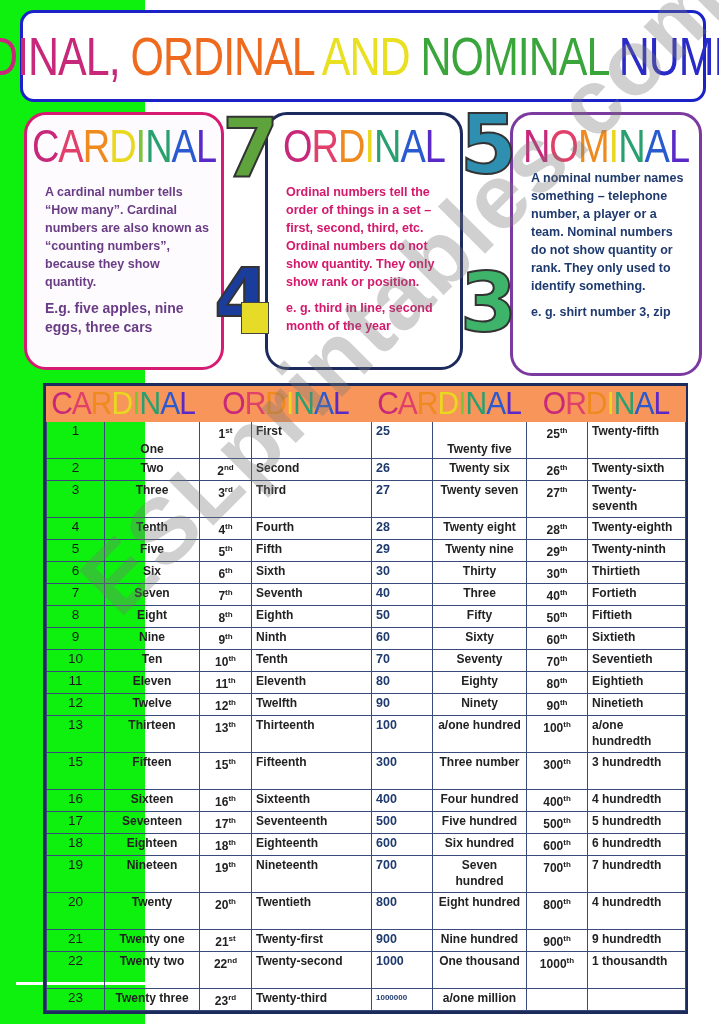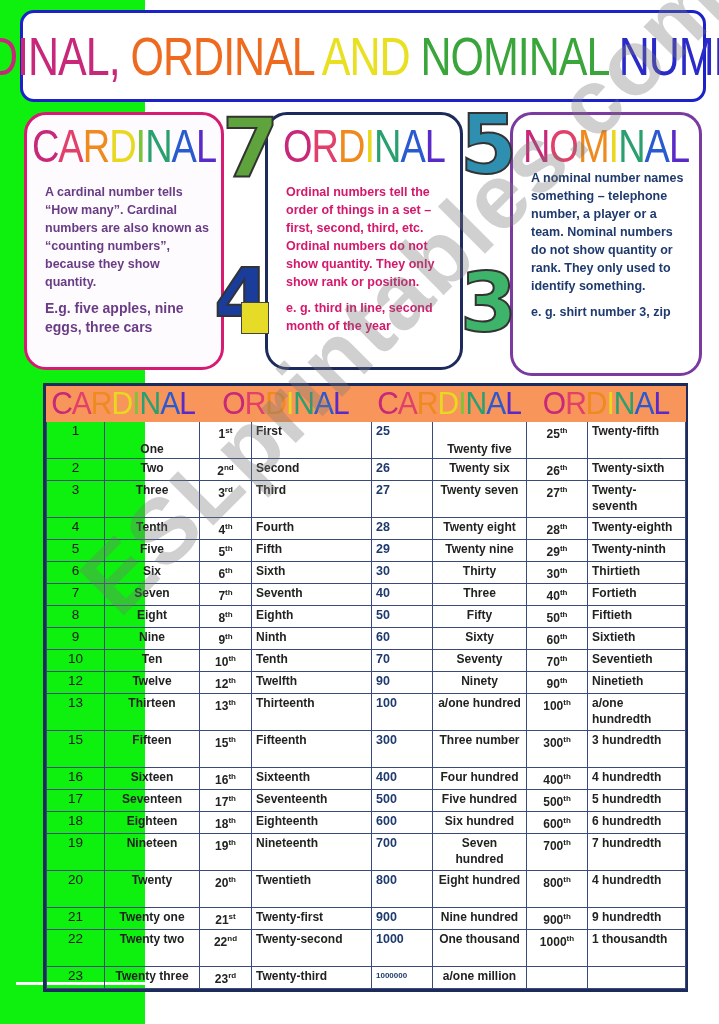--- a/index.html
+++ b/index.html
@@ -247,20 +247,30 @@
           <td class="num">10</td>
           <td class="word">Ten</td>
           <td class="ord"><span>10</span><sup>th</sup></td>
           <td class="">Tenth</td>
           <td class="num2">70</td>
           <td class="word">Seventy</td>
           <td class="ord"><span>70</span><sup>th</sup></td>
           <td class="">Seventieth</td>
         </tr>
         <tr>
+          <td class="num">11</td>
+          <td class="word">Eleven</td>
+          <td class="ord"><span>11</span><sup>th</sup></td>
+          <td class="">Eleventh</td>
+          <td class="num2">80</td>
+          <td class="word">Eighty</td>
+          <td class="ord"><span>80</span><sup>th</sup></td>
+          <td class="">Eightieth</td>
+        </tr>
+        <tr>
           <td class="num">12</td>
           <td class="word">Twelve</td>
           <td class="ord"><span>12</span><sup>th</sup></td>
           <td class="">Twelfth</td>
           <td class="num2">90</td>
           <td class="word">Ninety</td>
           <td class="ord"><span>90</span><sup>th</sup></td>
           <td class="">Ninetieth</td>
         </tr>
         <tr>

